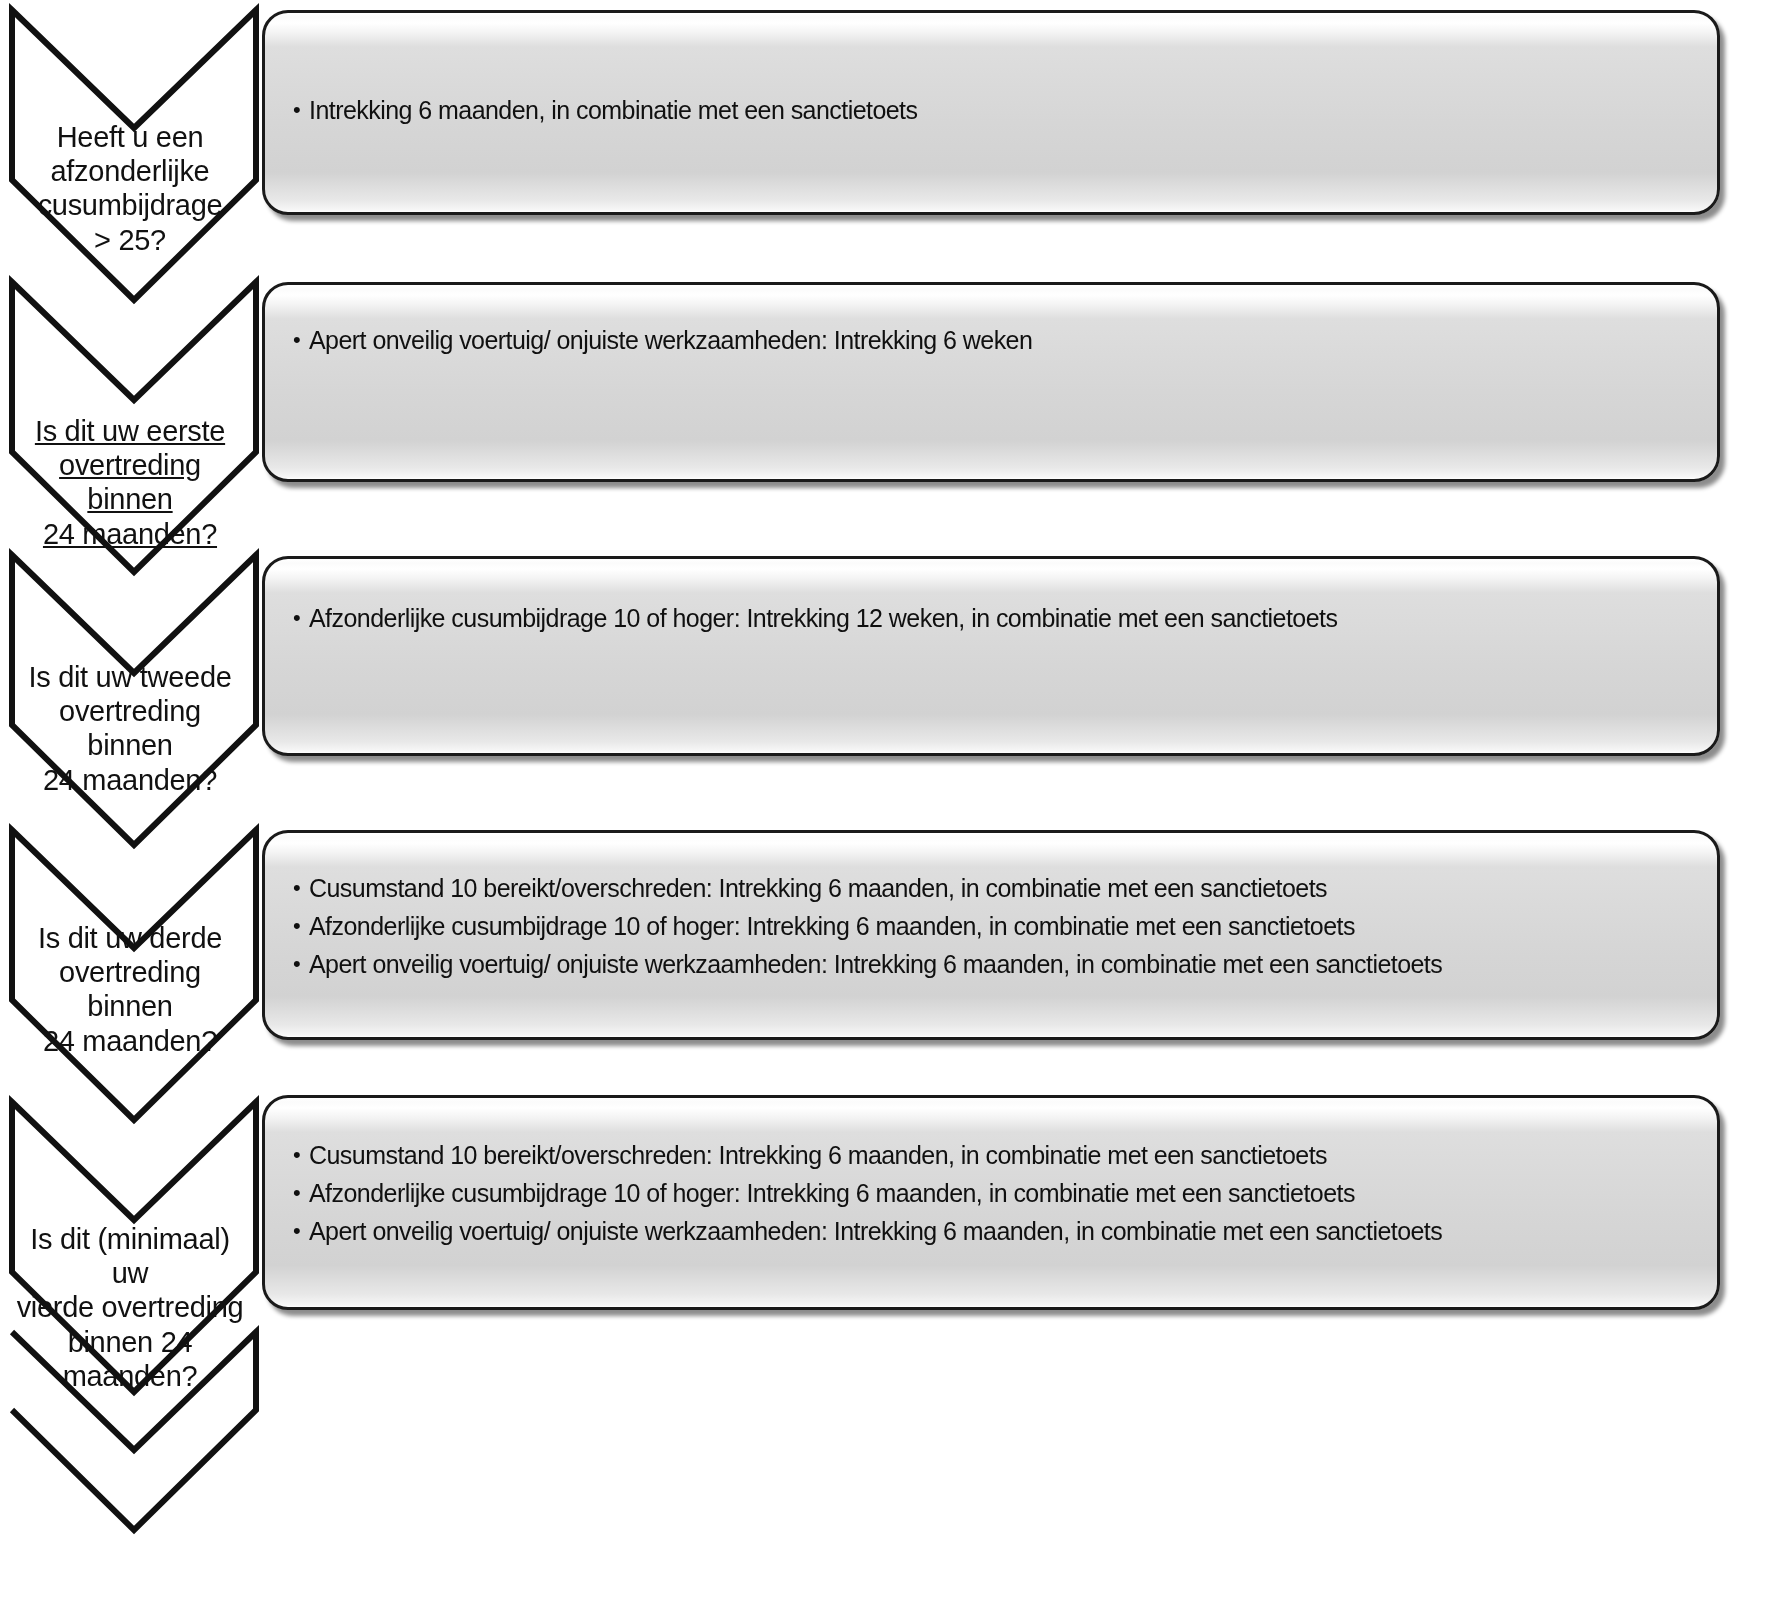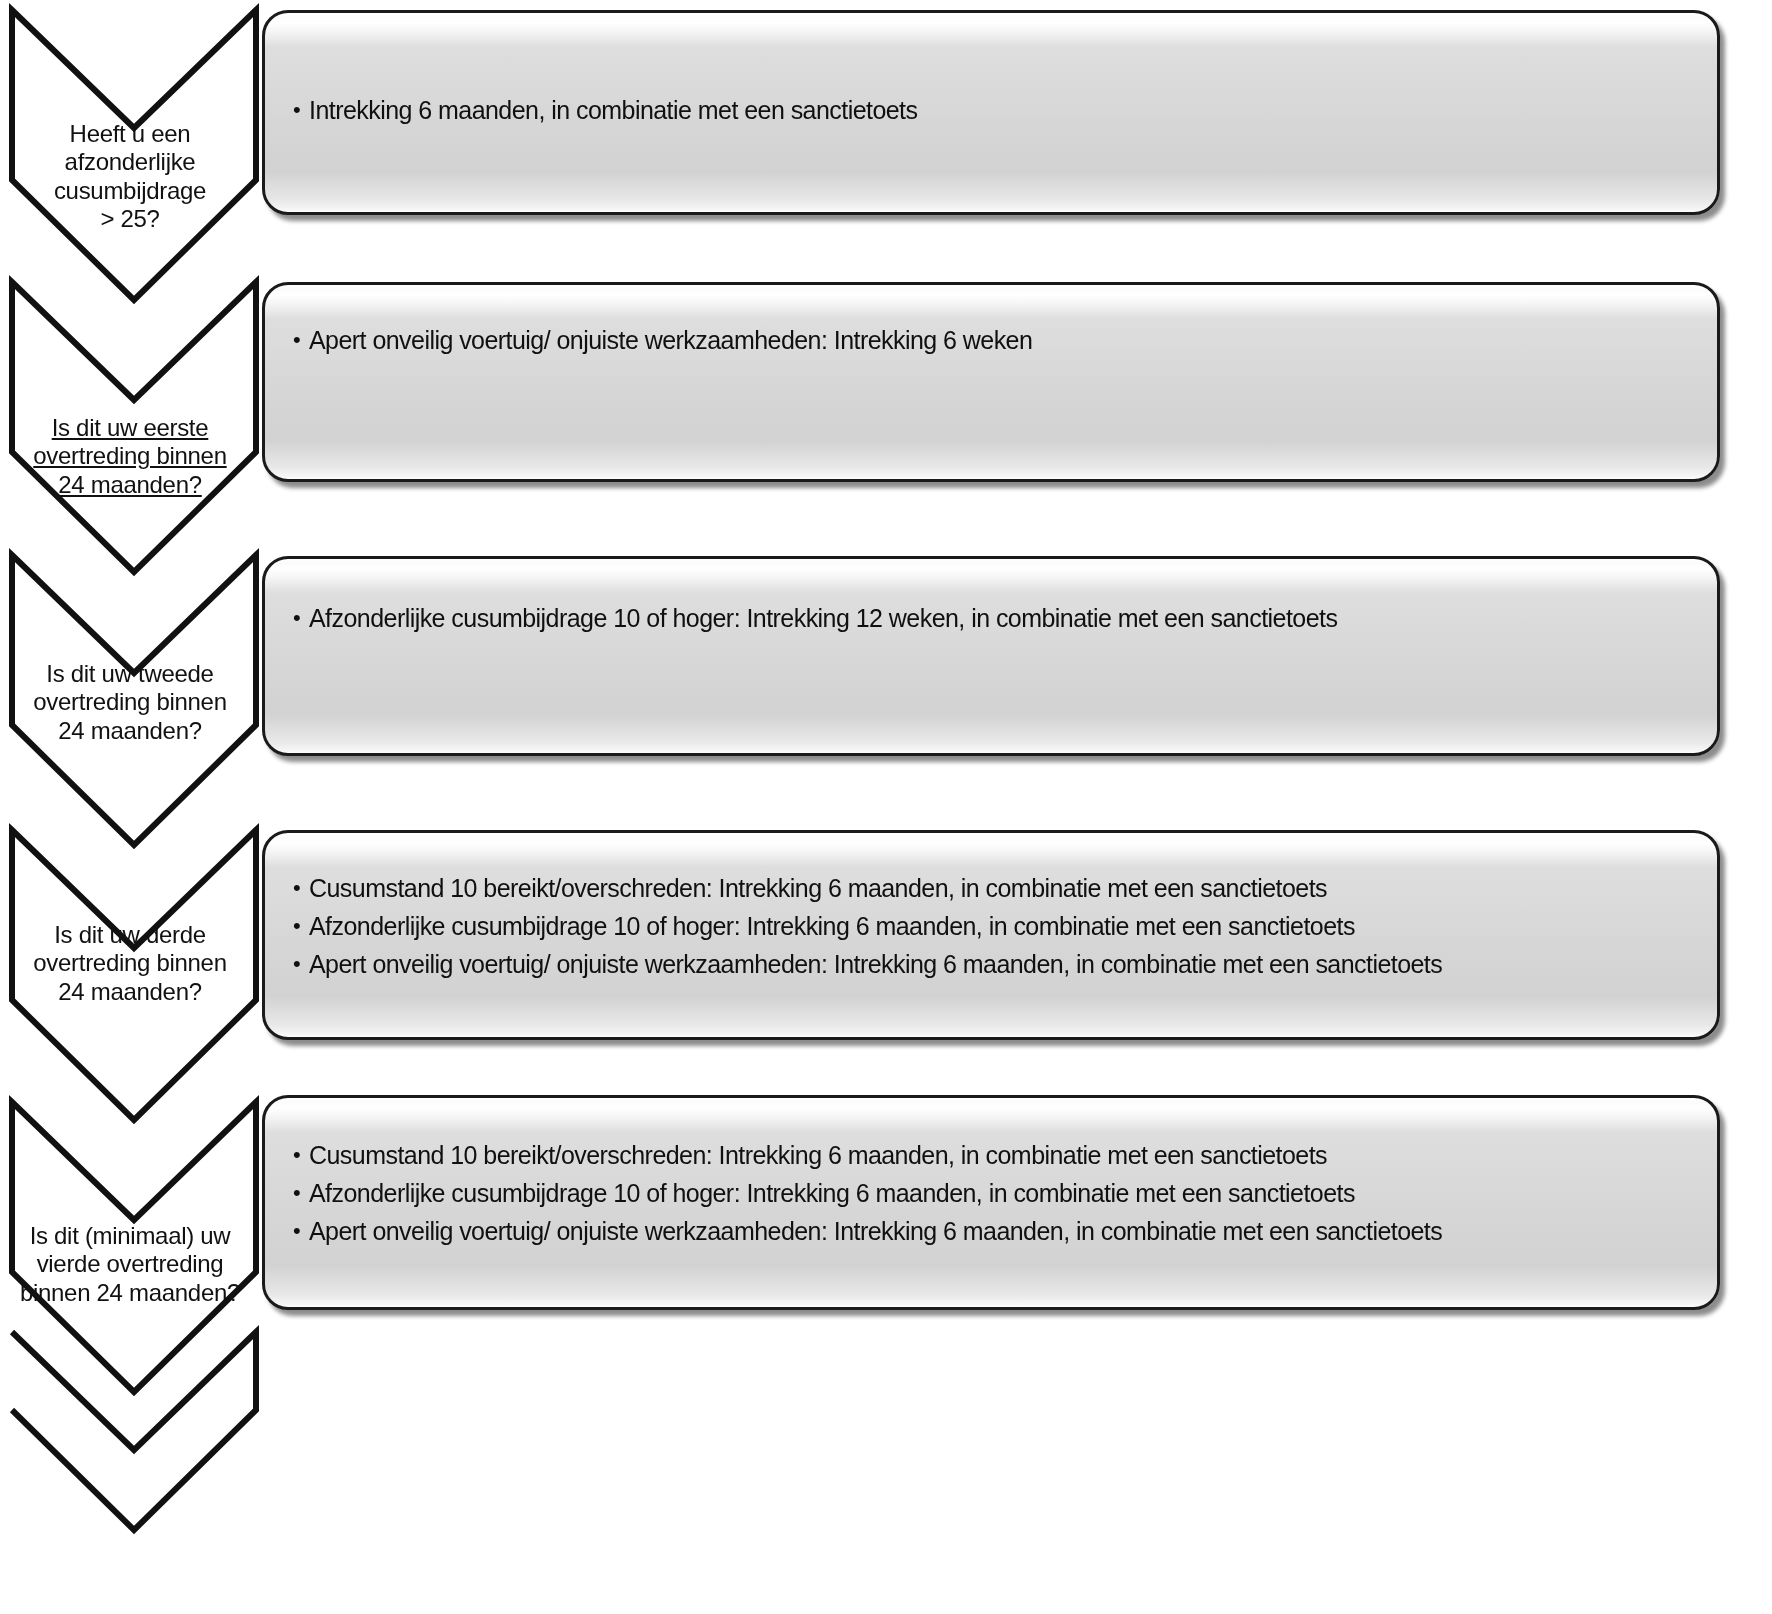--- a/index.html
+++ b/index.html
@@ -40,21 +40,21 @@
     left: 0;
     top: 0;
     overflow: visible;
   }
   .chevron-label {
     position: absolute;
     left: 14px;
     width: 232px;
     text-align: center;
     font-family: "Liberation Sans", sans-serif;
-    font-size: 24px;
+    font-size: 29px;
     line-height: 1.18;
     color: #111111;
     letter-spacing: -0.3px;
     z-index: 4;
     pointer-events: none;
   }
 
   
   .panel {
     position: absolute;

